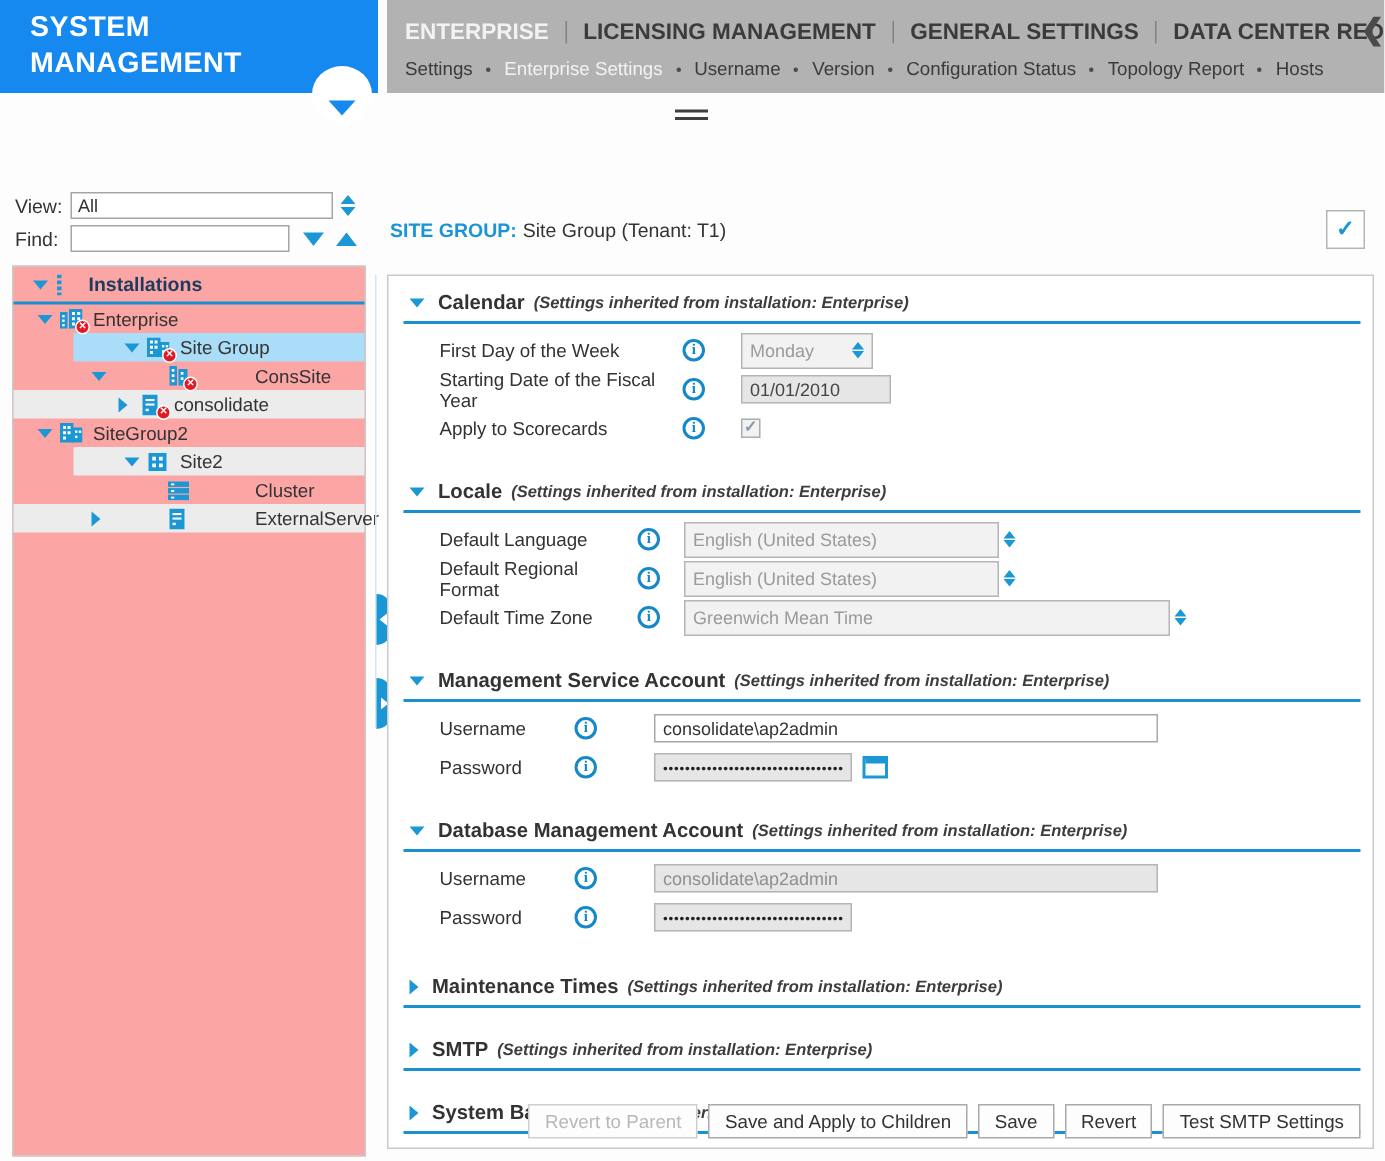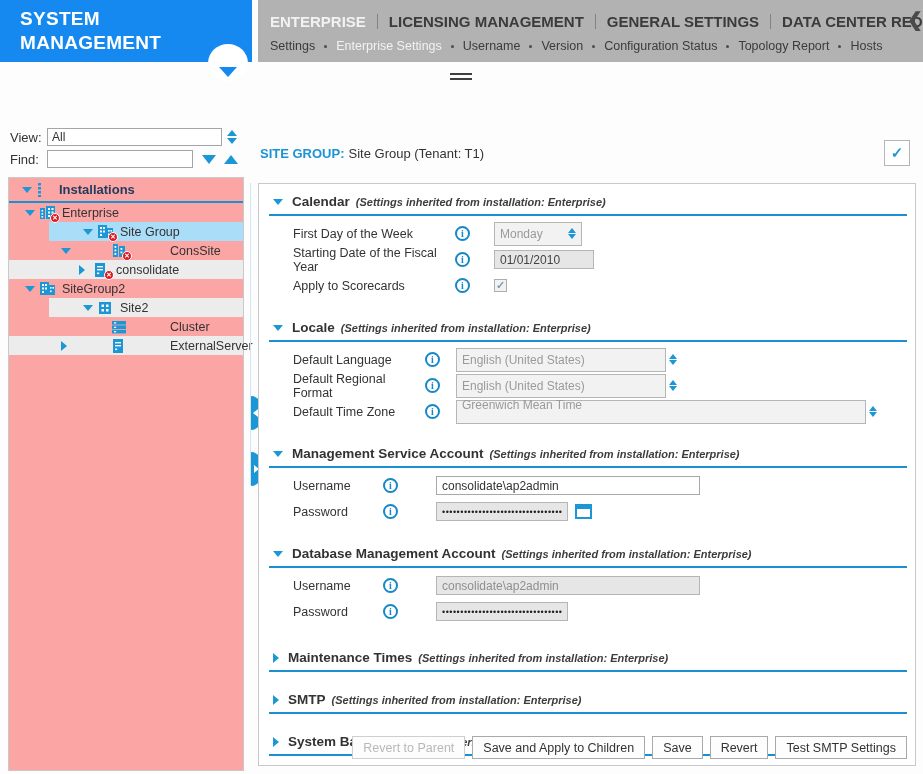--- a/index.html
+++ b/index.html
@@ -85,21 +85,21 @@
   .inp.dis { background:#e6e6e6; border-color:#b5b5b5; color:#8f8f8f; }
   .inp.pwd { font-size:9px; letter-spacing:.5px; color:#222; }
   .cb { width:13px; height:13px; border:1px solid #adadad; background:#f2f2f2; color:#8a9aa8; font-size:11px; font-weight:700; line-height:11px; text-align:center; }
   .popup-ic { width:17px; height:15px; border:2px solid #1a97d4; margin-left:7px; position:relative; cursor:pointer; }
   .popup-ic::before { content:""; position:absolute; left:0; top:0; right:0; height:3px; background:#1a97d4; }
 
   .btn-row { position:absolute; right:8px; bottom:6px; display:flex; gap:7px; }
   .btn { height:23px; padding:0 10px; border:1px solid #a9a9a9; background:#fdfdfd; color:#333; font-size:12.5px; font-family:"Liberation Sans",sans-serif; cursor:pointer; white-space:nowrap; }
   .btn.disabled { color:#b8b8b8; border-color:#cfcfcf; cursor:default; }
 
-  .w88{width:88px;} .w100{width:100px;} .w210{width:210px;} .w392{width:410px;align-items:flex-end;} .w280{width:264px;} .w132{width:132px;}
+  .w88{width:88px;} .w100{width:100px;} .w210{width:210px;} .w392{width:324px;} .w280{width:336px;} .w132{width:132px;}
 </style>
 </head>
 <body>
 
 <div class="app-header">
   <div class="app-title">SYSTEM MANAGEMENT</div>
 </div>
 <div class="header-circle">
   <div class="tri"></div>
 </div>

